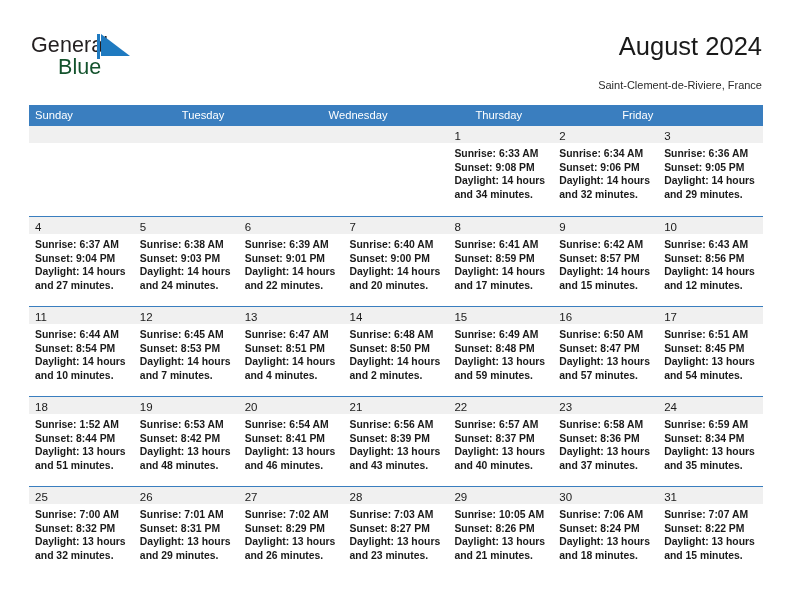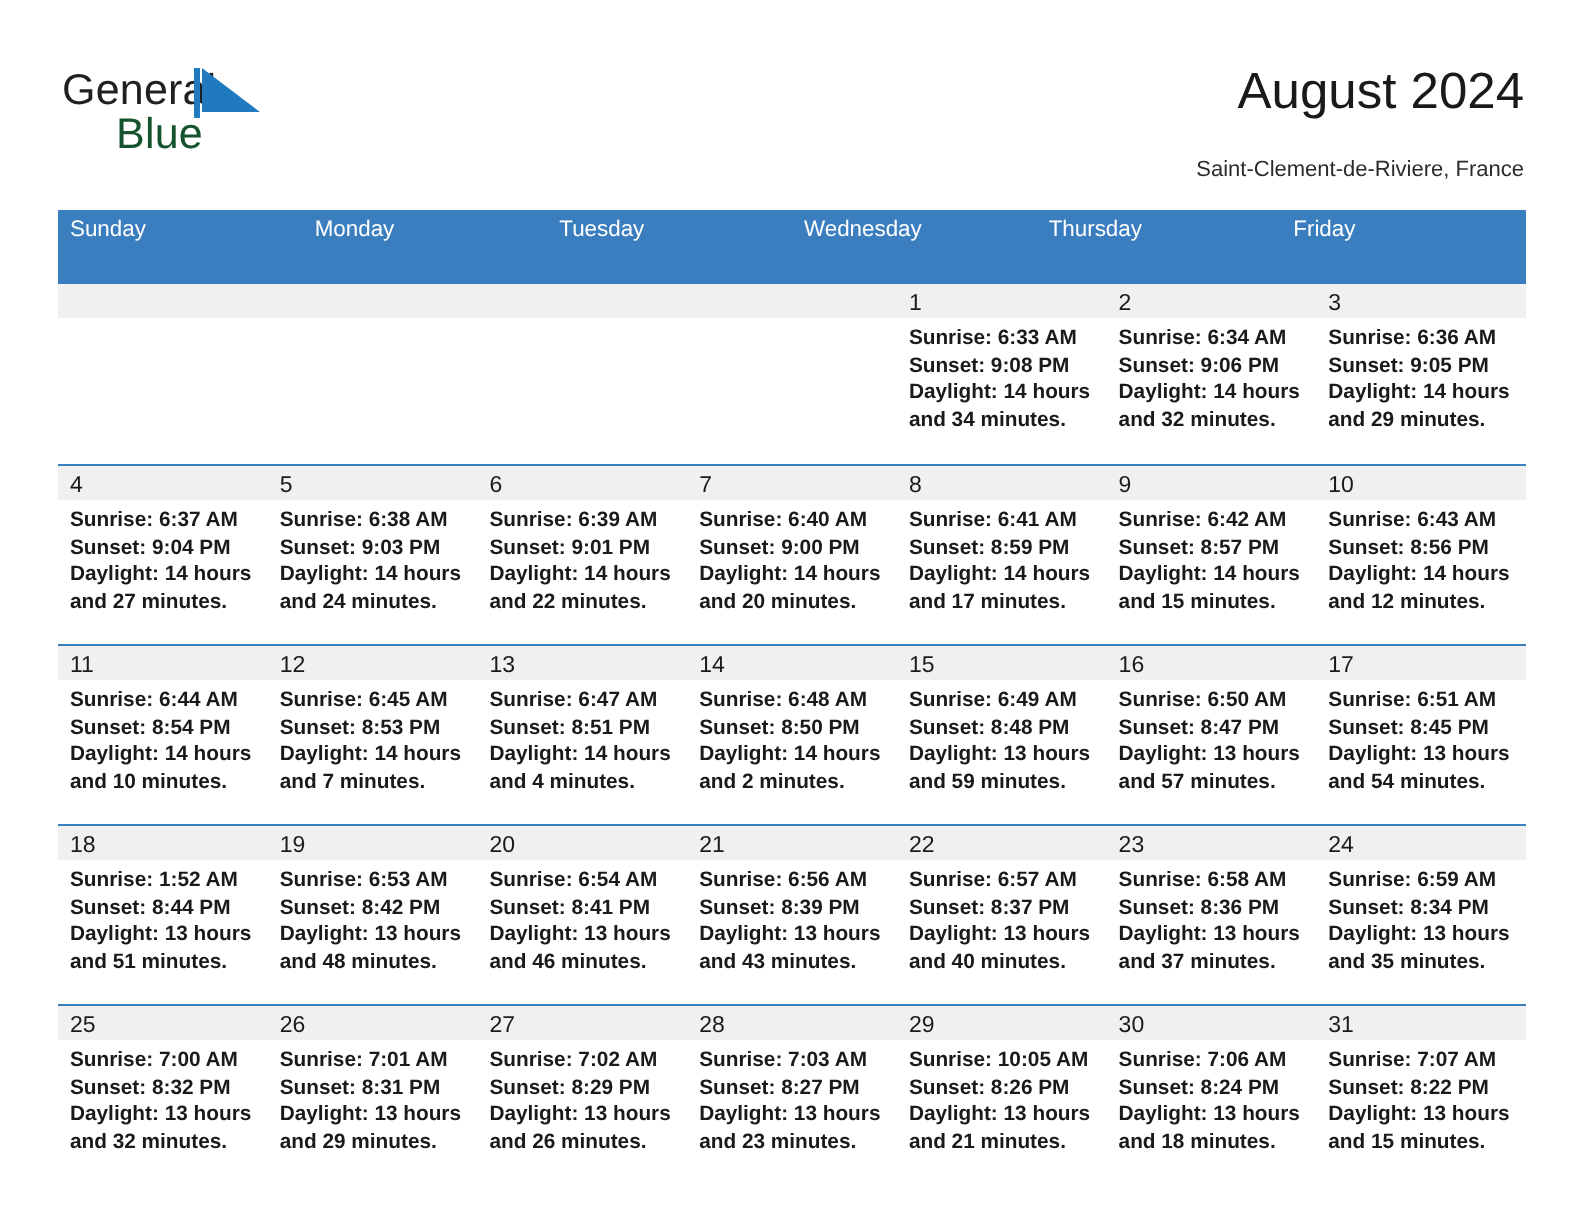--- a/index.html
+++ b/index.html
@@ -83,21 +83,21 @@
   
   .calendar {
     position: absolute;
     left: 29px;
     top: 105px;
     width: 734px;
   }
   .weekday-row {
     display: flex;
     background: #3a7ebf;
-    height: 37px;
+    height: 21px;
   }
   .weekday {
     flex: 1 1 0;
     color: #ffffff;
     font-size: 11.2px;
     line-height: 21px;
     padding-left: 6px;
     box-sizing: border-box;
     white-space: nowrap;
     overflow: hidden;
@@ -158,21 +158,20 @@
       <span class="logo-blue">Blue</span>
     </div>
 
     <div class="title">August 2024</div>
     <div class="subtitle">Saint-Clement-de-Riviere, France</div>
   </div>
 
   <div class="calendar">
     <div class="weekday-row" id="weekday-row">
         <div class="weekday">Sunday</div>
-        <div class="weekday">Monday</div>
         <div class="weekday">Tuesday</div>
         <div class="weekday">Wednesday</div>
         <div class="weekday">Thursday</div>
         <div class="weekday">Friday</div>
       </div>
     <div id="weeks-container">
         <div class="week-row first">
           <div class="day-cell empty">
             <div class="day-num-band"><span class="day-num"></span></div>
           </div>

